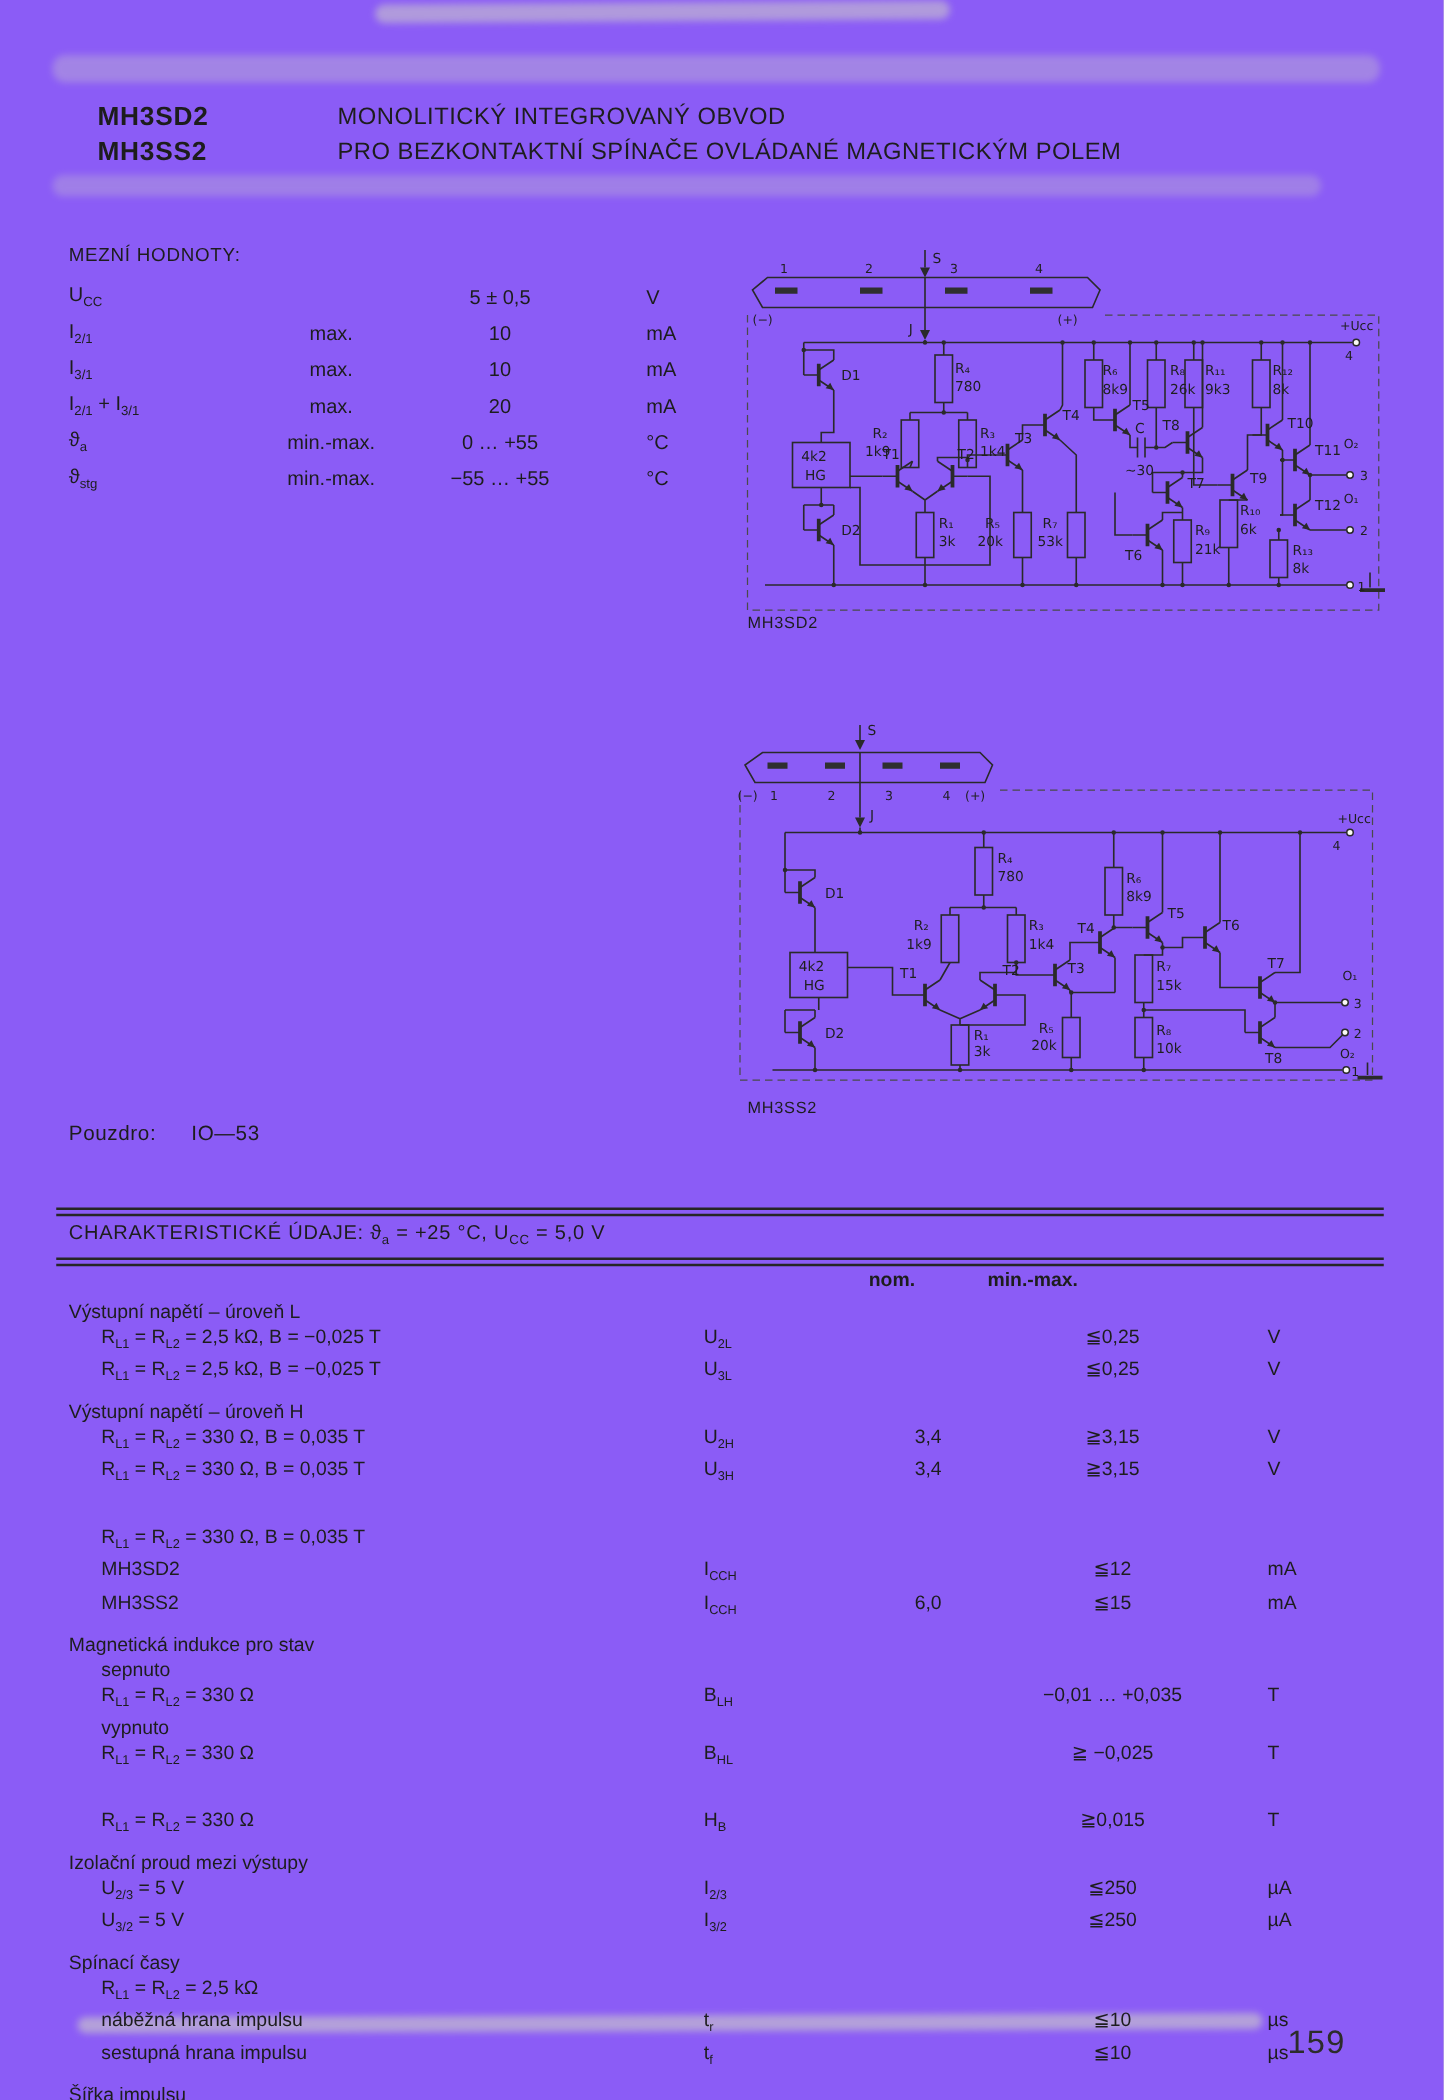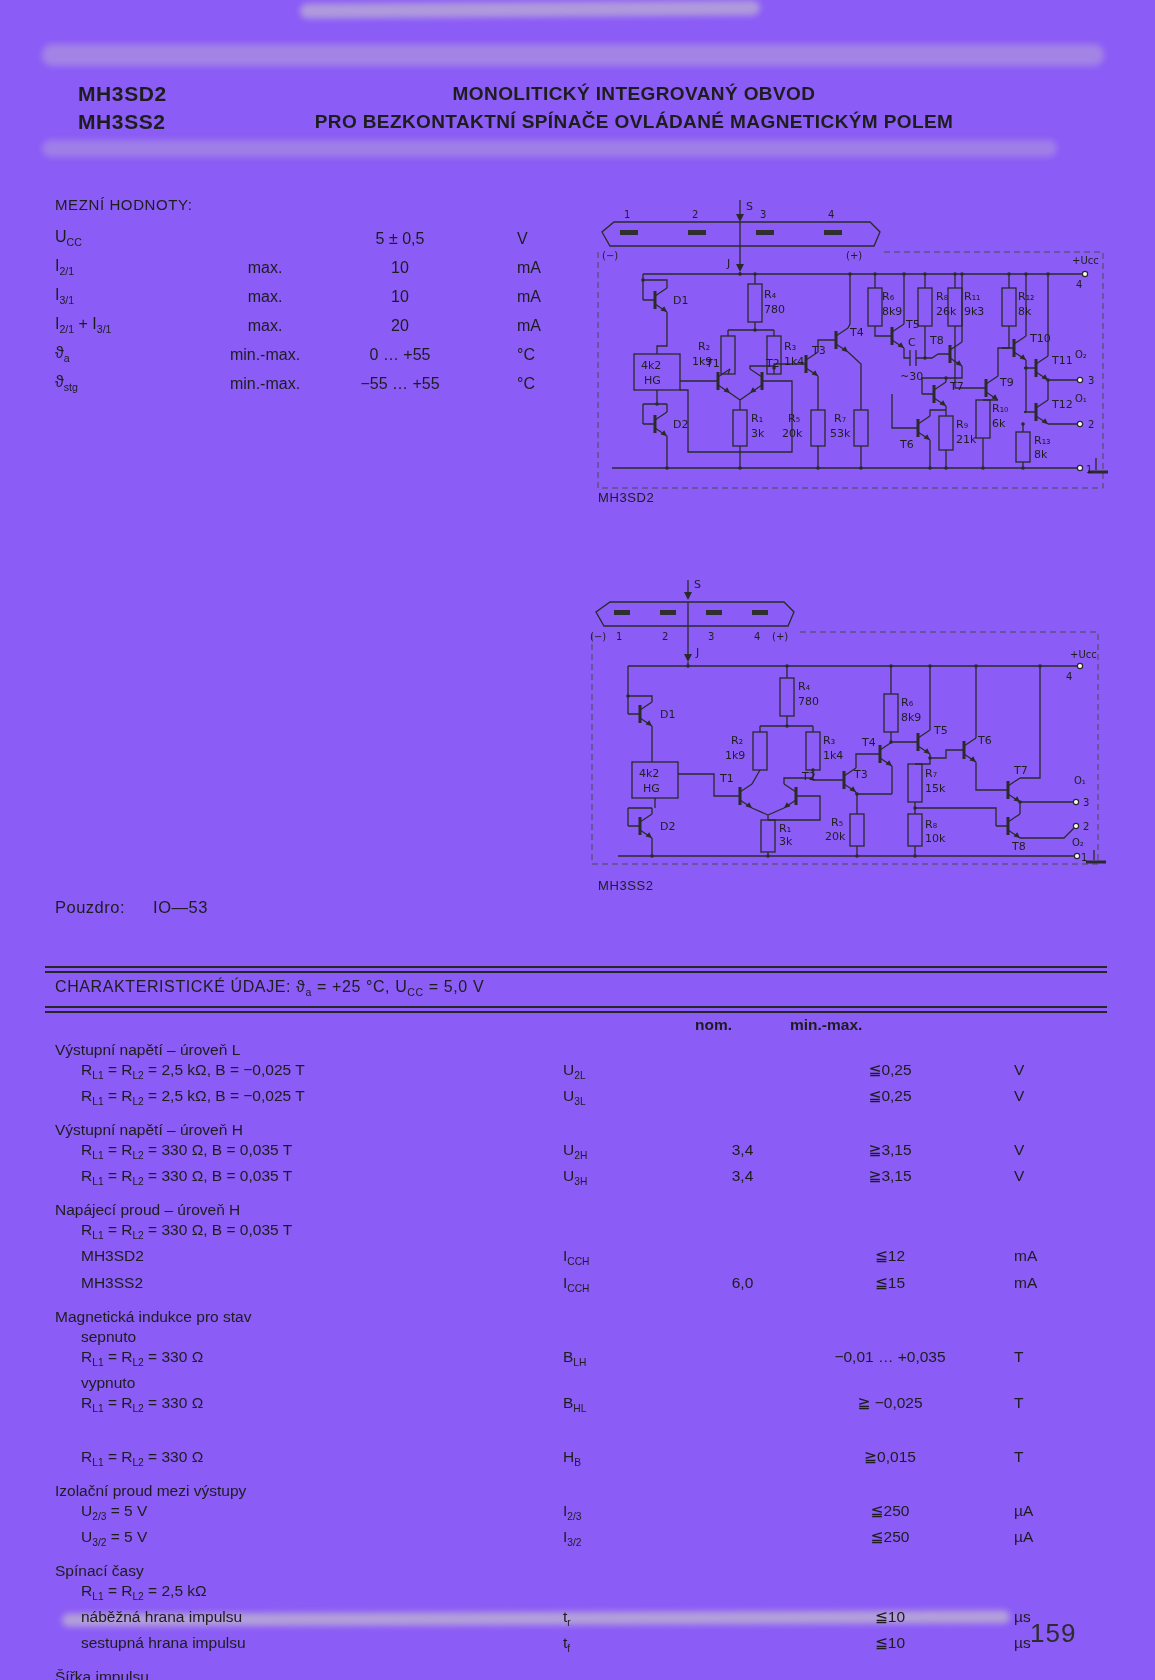--- a/index.html
+++ b/index.html
@@ -1,22 +1,22 @@
 <!DOCTYPE html>
 <html><head>
 <meta charset="utf-8">
 <style>
   html,body{margin:0;padding:0;background:#d9d8d2;}
   .page{position:relative;width:1155px;height:1680px;margin:0 auto;background:#8b5cf6;
         font-family:"Liberation Sans",sans-serif;color:#1d1d1d;overflow:hidden;}
   .smudge{position:absolute;background:#cfcec7;border-radius:10px;filter:blur(3px);}
   .brand{position:absolute;left:78px;top:80px;font-size:21px;font-weight:700;
          line-height:28px;letter-spacing:.6px;}
-  .doc-title{position:absolute;right:141px;top:80px;width:760px;text-align:center;
-         font-size:19px;font-weight:700;line-height:28px;letter-spacing:.4px;}
+  .doc-title{position:absolute;right:125px;top:80px;width:760px;text-align:left;
+         font-size:19px;font-weight:400;line-height:28px;letter-spacing:.4px;}
   .sec-h{position:absolute;font-size:15px;letter-spacing:.6px;}
   .limits{position:absolute;left:55px;top:224px;width:560px;}
   .lrow{display:grid;grid-template-columns:150px 120px 150px 90px;height:29px;align-items:center;font-size:16px;}
   .l-qual,.l-val{text-align:center;}
   .l-unit{padding-left:42px;}
   sub{font-size:.66em;}
   .schem{position:absolute;}
   .cap{position:absolute;font-size:13px;letter-spacing:.6px;}
   .pouzdro{position:absolute;left:55px;top:898px;font-size:16.5px;letter-spacing:.5px;}
   .pouzdro .pv{margin-left:28px;}
@@ -460,21 +460,20 @@
 
       <div class="crow ind">
         <div class="c-desc">R<sub>L1</sub> = R<sub>L2</sub> = 330 Ω, B = 0,035 T</div>
         <div class="c-sym">U<sub>3H</sub></div>
         <div class="c-nom">3,4</div>
         <div class="c-mm">≧3,15</div>
         <div class="c-unit">V</div>
       </div>
 
       <div class="crow gap">
-        <div class="c-desc">Napájecí proud – úroveň H</div>
         <div class="c-sym"></div>
         <div class="c-nom"></div>
         <div class="c-mm"></div>
         <div class="c-unit"></div>
       </div>
 
       <div class="crow ind">
         <div class="c-desc">R<sub>L1</sub> = R<sub>L2</sub> = 330 Ω, B = 0,035 T</div>
         <div class="c-sym"></div>
         <div class="c-nom"></div>

